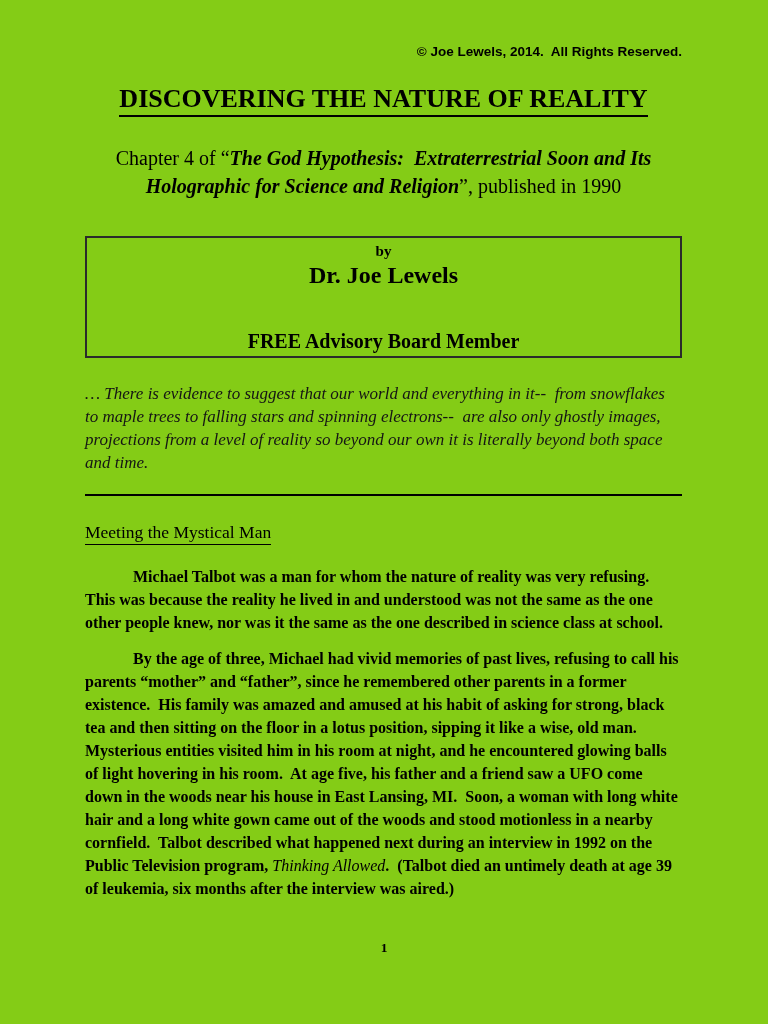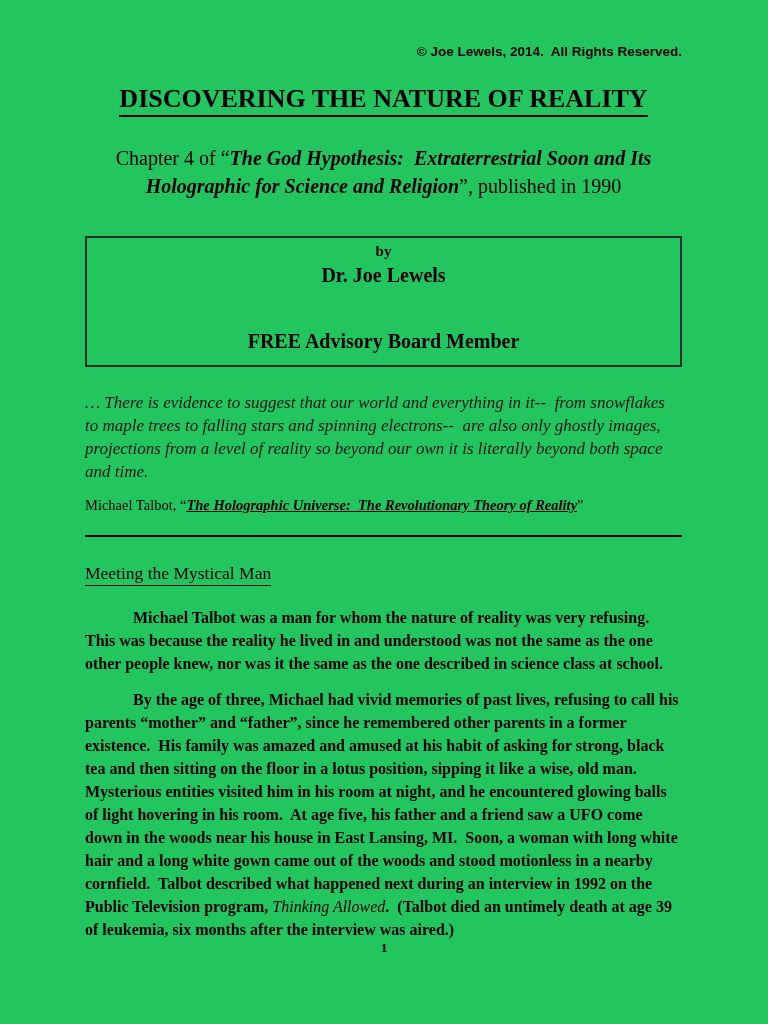--- a/index.html
+++ b/index.html
@@ -2,21 +2,21 @@
 <html><head>
 <meta charset="utf-8">
 <style>
   * { margin: 0; padding: 0; box-sizing: border-box; }
   html, body { background: #ffffff; }
   .page {
     position: relative;
     width: 768px;
     height: 1024px;
     margin: 0 auto;
-    background: #22c55e;
+    background: #84cc16;
     color: #000000;
     font-family: "Liberation Serif", "DejaVu Serif", serif;
     overflow: hidden;
   }
   .content { padding: 0 86px 0 85px; }
 
   .copyright {
     padding-top: 44px;
     text-align: right;
     font-family: "Liberation Sans", "DejaVu Sans", sans-serif;
@@ -41,24 +41,24 @@
     line-height: 28px;
     white-space: pre-wrap;
   }
   .bi { font-weight: bold; font-style: italic; }
 
   .author-box {
     margin-top: 36px;
     border: 2px solid #2b2b2b;
     text-align: center;
     font-weight: bold;
-    padding: 4px 0 12px;
+    padding: 4px 0 3px;
   }
   .author-box .by   { font-size: 15px; line-height: 18px; }
-  .author-box .name { font-size: 20px; line-height: 30px; }
+  .author-box .name { font-size: 24px; line-height: 30px; }
   .author-box .role { font-size: 20px; line-height: 24px; margin-top: 39px; }
 
   .quote {
     margin-top: 24px;
     font-style: italic;
     font-size: 17px;
     line-height: 23px;
     color: #151515;
     white-space: pre-wrap;
   }
@@ -120,21 +120,20 @@
     <p class="subtitle"><span>Chapter 4 of “</span><span class="bi">The God Hypothesis:  Extraterrestrial Soon and Its</span><br><span class="bi">Holographic for Science and Religion</span><span>”, published in 1990</span></p>
 
     <div class="author-box">
       <div class="by">by</div>
       <div class="name">Dr. Joe Lewels</div>
       <div class="role">FREE Advisory Board Member</div>
     </div>
 
     <p class="quote">… There is evidence to suggest that our world and everything in it--  from snowflakes to maple trees to falling stars and spinning electrons--  are also only ghostly images, projections from a level of reality so beyond our own it is literally beyond both space and time.</p>
 
-    <p class="attribution"><span>Michael Talbot, “</span><span class="book-ref">The Holographic Universe:  The Revolutionary Theory of Reality</span><span>”</span></p>
 
     <hr class="divider">
 
     <h2 class="section-heading"><span class="u">Meeting the Mystical Man</span></h2>
 
     <p class="body-para">Michael Talbot was a man for whom the nature of reality was very refusing.  This was because the reality he lived in and understood was not the same as the one other people knew, nor was it the same as the one described in science class at school.</p>
 
     <p class="body-para second"><span>By the age of three, Michael had vivid memories of past lives, refusing to call his parents “mother” and “father”, since he remembered other parents in a former existence.  His family was amazed and amused at his habit of asking for strong, black tea and then sitting on the floor in a lotus position, sipping it like a wise, old man.  Mysterious entities visited him in his room at night, and he encountered glowing balls of light hovering in his room.  At age five, his father and a friend saw a UFO come down in the woods near his house in East Lansing, MI.  Soon, a woman with long white hair and a long white gown came out of the woods and stood motionless in a nearby cornfield.  Talbot described what happened next during an interview in 1992 on the Public Television program, </span><span class="i">Thinking Allowed</span><span>.  (Talbot died an untimely death at age 39 of leukemia, six months after the interview was aired.)</span></p>
 
   </div>

